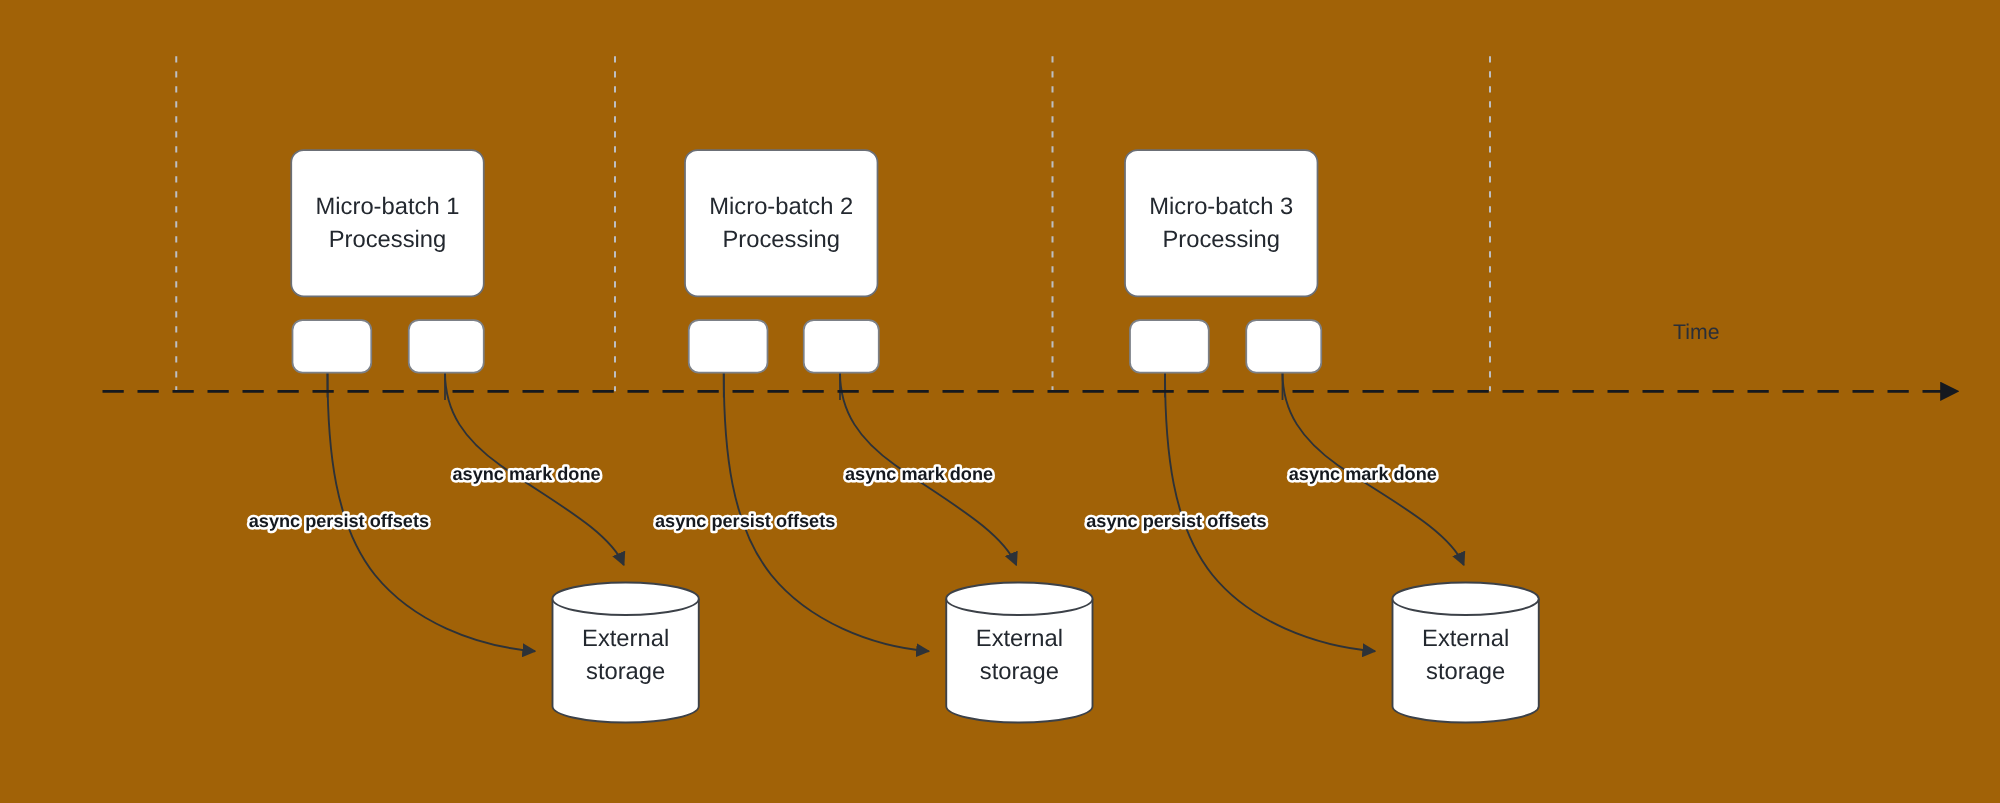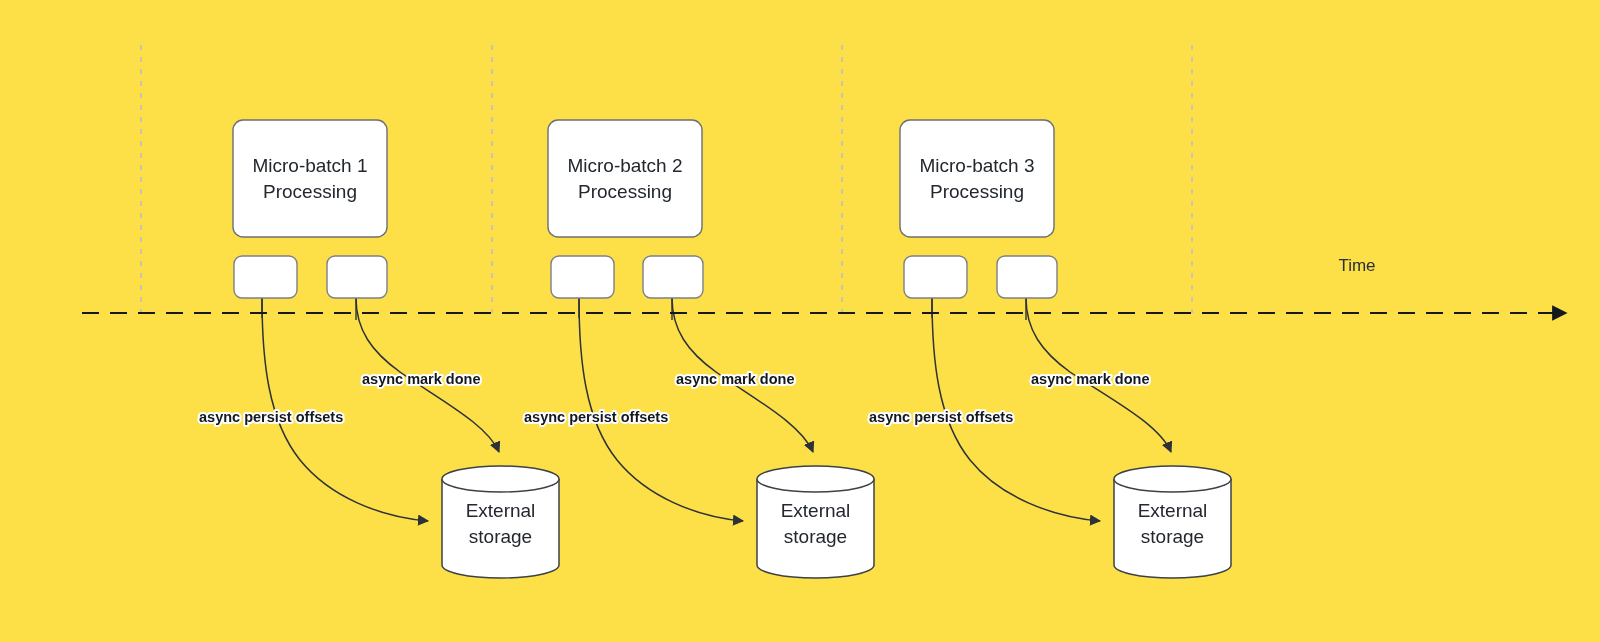--- a/index.html
+++ b/index.html
@@ -9,21 +9,21 @@
     background: #ffffff;
   }
   body {
     font-family: "Liberation Sans", sans-serif;
     color: #1f2430;
   }
   #diagram-root {
     position: relative;
     width: 1600px;
     height: 642px;
-    background: #fde047;
+    background: #a16207;
     overflow: hidden;
   }
   #diagram-svg {
     position: absolute;
     left: 0;
     top: 0;
     width: 1600px;
     height: 642px;
     display: block;
   }

